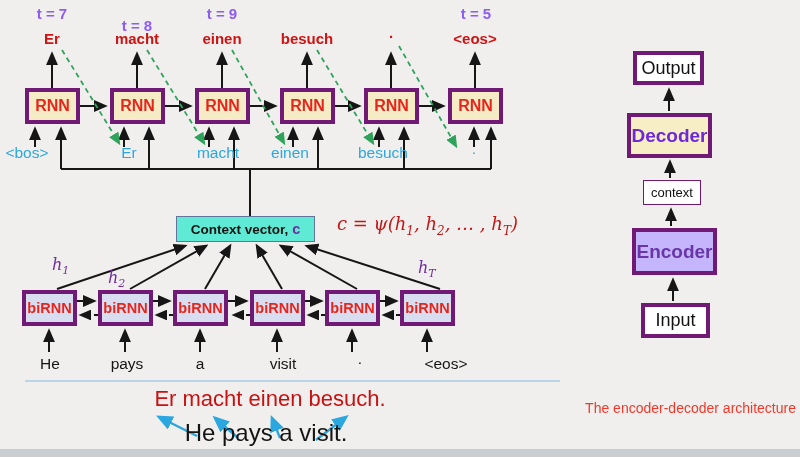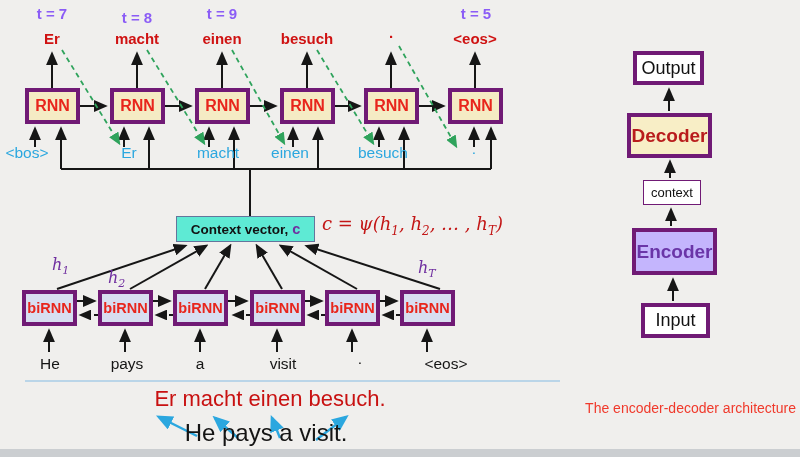--- a/index.html
+++ b/index.html
@@ -11,21 +11,21 @@
   }
   .abs{position:absolute;box-sizing:border-box;}
   .ctr{display:flex;align-items:center;justify-content:center;text-align:center;}
   svg.layer{position:absolute;left:0;top:0;}
   
   .bx{border:4px solid #701a75;display:flex;align-items:center;justify-content:center;
       font-weight:bold;box-sizing:border-box;}
   .rnn{background:#f5ebc4;color:#e8251c;font-size:16px;}
   .birnn{background:#d8def0;color:#e8251c;font-size:14.5px;}
   .pipe{background:#ffffff;color:#111;font-size:18px;font-weight:normal;}
-  .pipe-dec{background:#f8eec6;color:#b91c1c;font-size:19px;}
+  .pipe-dec{background:#f8eec6;color:#6d28d9;font-size:19px;}
   .pipe-enc{background:#c4b5fd;color:#6a35a8;font-size:19px;}
   
   .tlabel{color:#8b5cf6;font-size:15px;font-weight:600;}
   .outw{color:#cf1212;font-size:15px;font-weight:600;}
   .inw{color:#2ba7df;font-size:15.5px;font-weight:500;}
   .encw{color:#151515;font-size:15.5px;}
   .hlab{color:#7030a0;font-size:16px;font-style:italic;font-family:"DejaVu Serif",serif;}
   .hlab sub{font-size:11px;}
   .ctxbox{background:#5eead4;border:1.2px solid #64759c;font-size:13.5px;color:#111;
           font-weight:bold;display:flex;align-items:center;justify-content:center;}
@@ -146,21 +146,21 @@
 
     <g stroke="#2ba7df" stroke-width="2.4">
       <line x1="197" y1="436" x2="159" y2="417" marker-end="url(#ml)"></line>
       <line x1="238" y1="438" x2="215" y2="418" marker-end="url(#ml)"></line>
       <line x1="280" y1="438" x2="272" y2="418" marker-end="url(#ml)"></line>
       <line x1="316" y1="440" x2="346" y2="417" marker-end="url(#ml)"></line>
     </g>
   </svg>
 
   <div class="abs ctr tlabel" style="left:22px;top:4px;width:60px;height:18px;">t = 7</div>
-  <div class="abs ctr tlabel" style="left:107px;top:8px;width:60px;height:18px;">t = 8</div>
+  <div class="abs ctr tlabel" style="left:107px;top:16px;width:60px;height:18px;">t = 8</div>
   <div class="abs ctr tlabel" style="left:192px;top:4px;width:60px;height:18px;">t = 9</div>
   <div class="abs ctr tlabel" style="left:443px;top:4px;width:66px;height:18px;">t = 5</div>
 
   <div class="abs ctr outw" style="left:17px;top:28px;width:70px;height:20px;">Er</div>
   <div class="abs ctr outw" style="left:102px;top:28px;width:70px;height:20px;">macht</div>
   <div class="abs ctr outw" style="left:187px;top:28px;width:70px;height:20px;">einen</div>
   <div class="abs ctr outw" style="left:272px;top:28px;width:70px;height:20px;">besuch</div>
   <div class="abs ctr outw" style="left:356px;top:22px;width:70px;height:20px;">.</div>
   <div class="abs ctr outw" style="left:440px;top:28px;width:70px;height:20px;">&lt;eos&gt;</div>
 
@@ -175,21 +175,21 @@
   <div class="abs ctr inw" style="left:94px;top:144px;width:70px;height:18px;">Er</div>
   <div class="abs ctr inw" style="left:183px;top:144px;width:70px;height:18px;">macht</div>
   <div class="abs ctr inw" style="left:255px;top:144px;width:70px;height:18px;">einen</div>
   <div class="abs ctr inw" style="left:348px;top:144px;width:70px;height:18px;">besuch</div>
   <div class="abs ctr inw" style="left:439px;top:140px;width:70px;height:18px;">.</div>
 
   <div class="abs ctxbox" style="left:176px;top:216px;width:139px;height:26px;">
     <span>Context vector,</span>
     <span class="csym">c</span>
   </div>
-  <div class="abs formula" style="left:322px;top:213px;height:26px;">
+  <div class="abs formula" style="left:337px;top:213px;height:26px;">
     <span>c = ψ(h</span><sub>1</sub><span>, h</span><sub>2</sub><span>, … , h</span><sub>T</sub><span>)</span>
   </div>
 
   <div class="abs hlab" style="left:52px;top:255px;">
     <span>h</span><sub>1</sub>
   </div>
   <div class="abs hlab" style="left:108px;top:268px;">
     <span>h</span><sub>2</sub>
   </div>
   <div class="abs hlab" style="left:418px;top:258px;">

